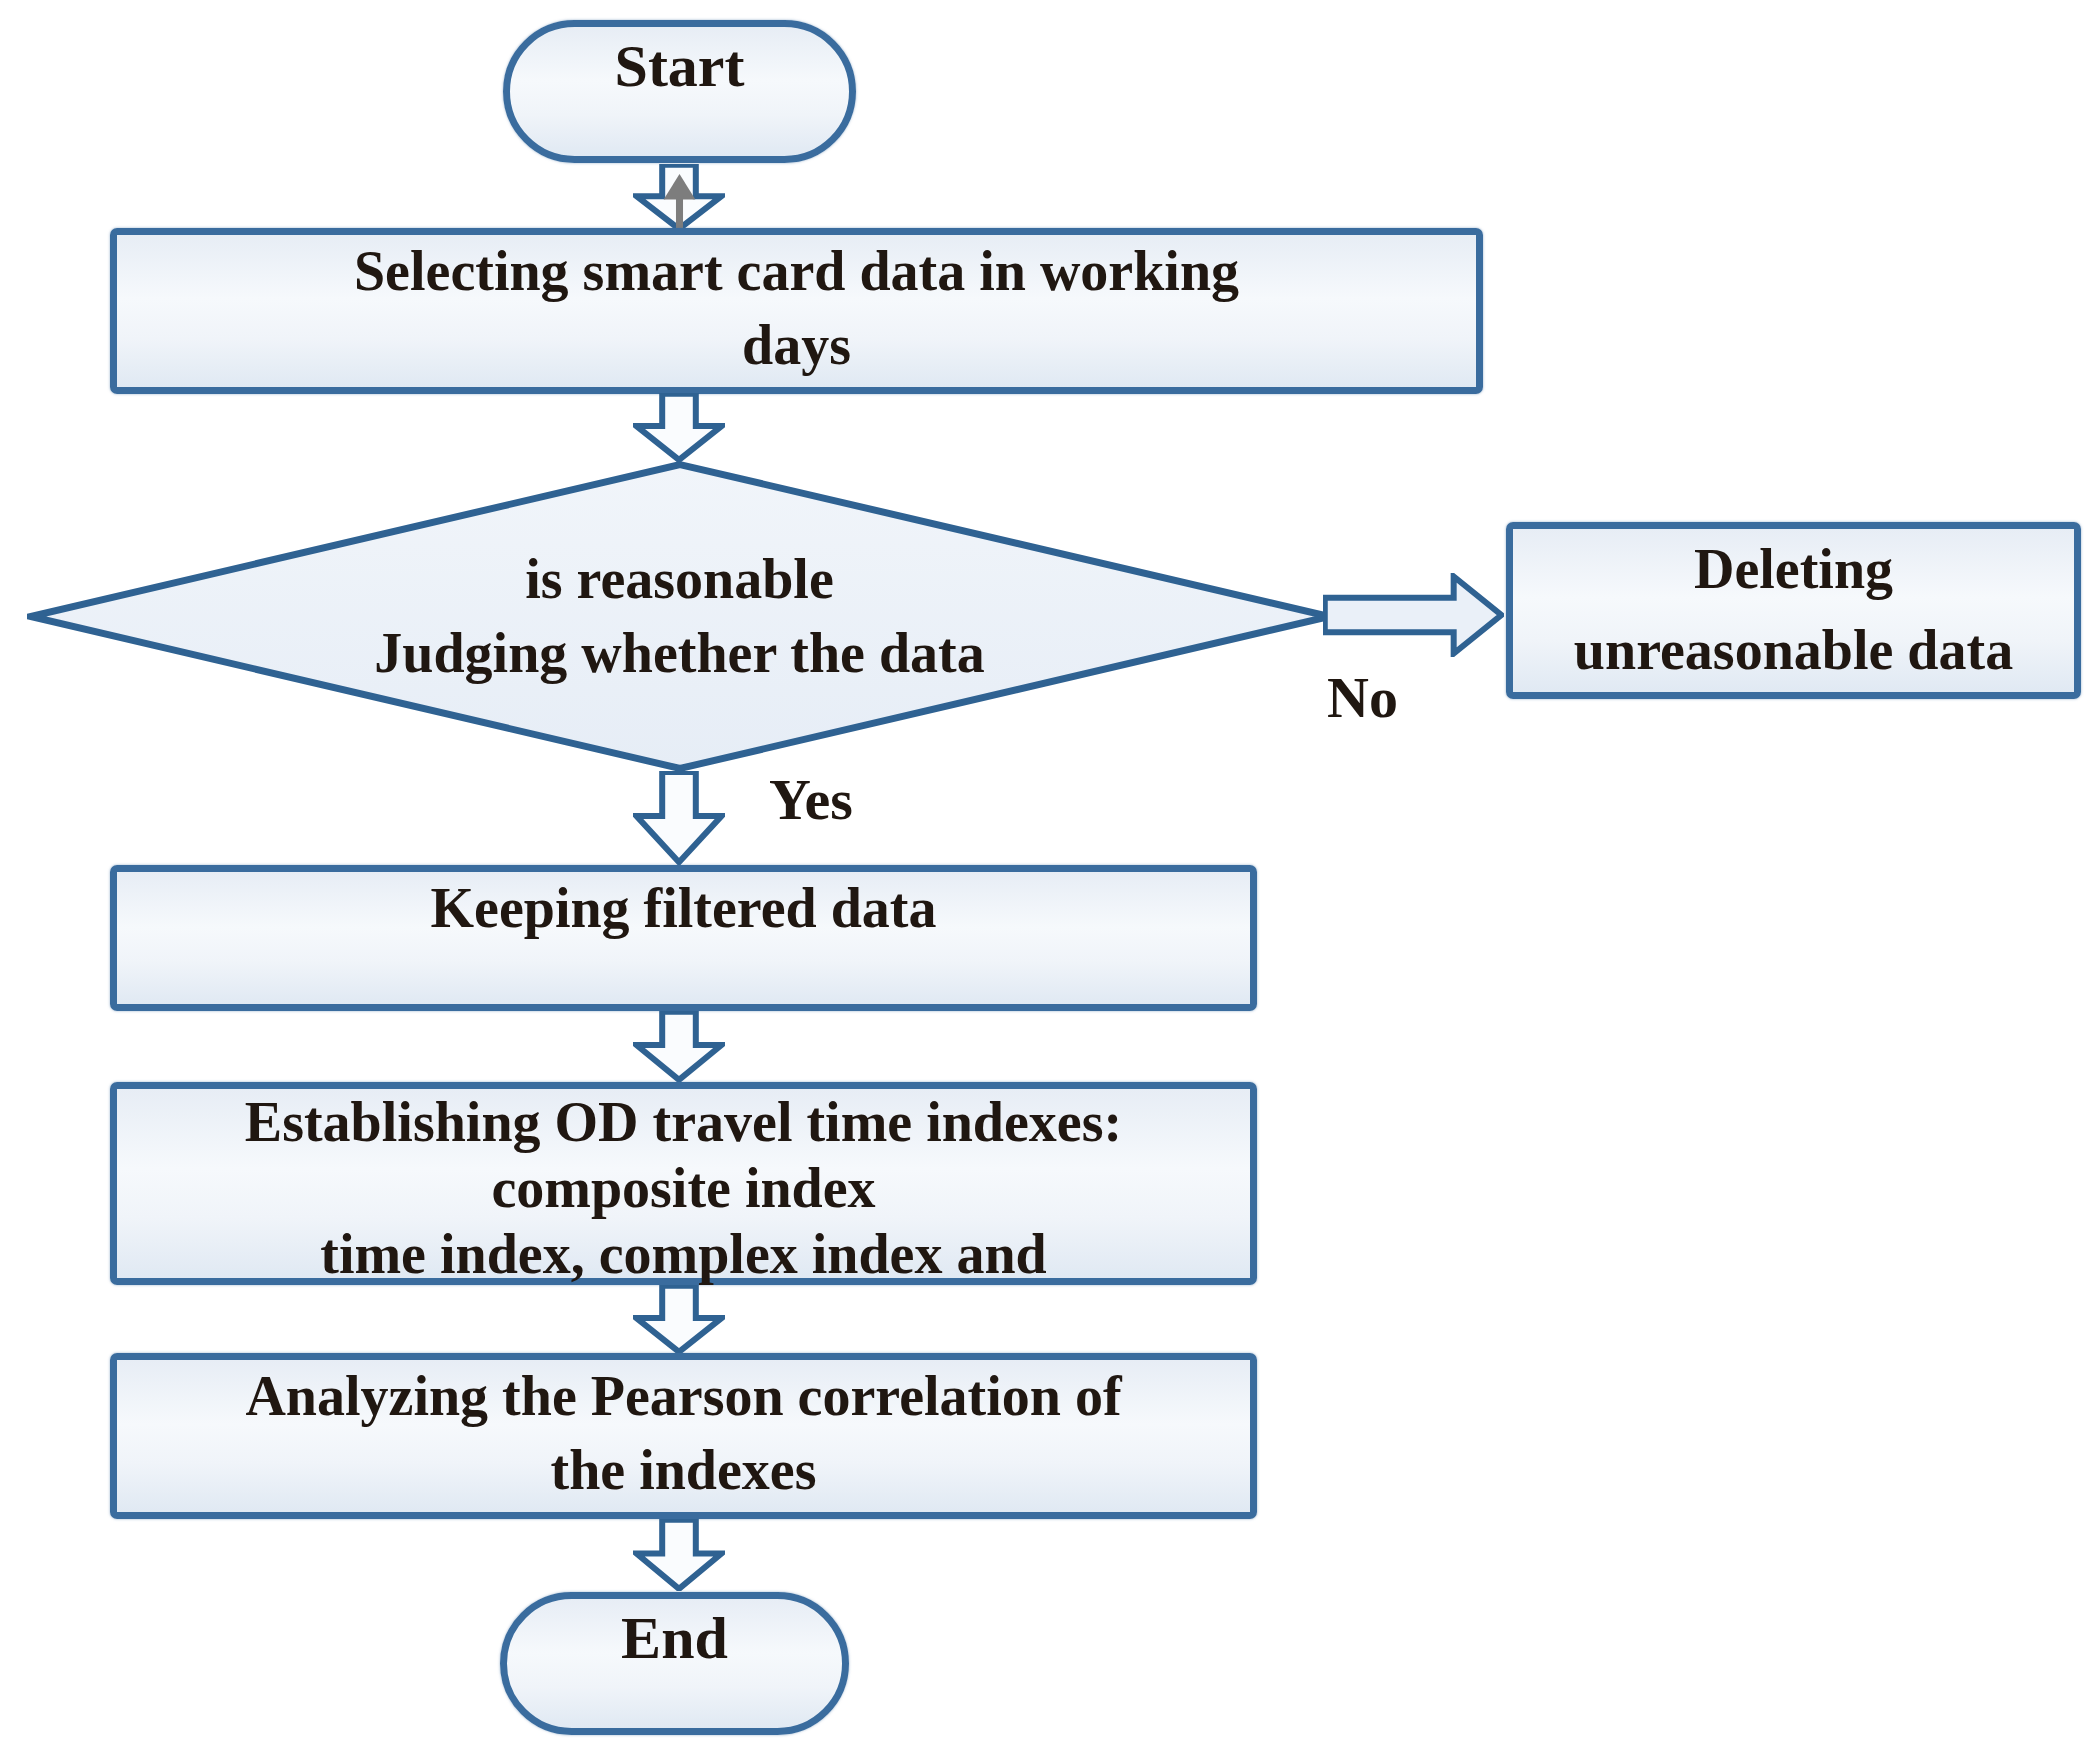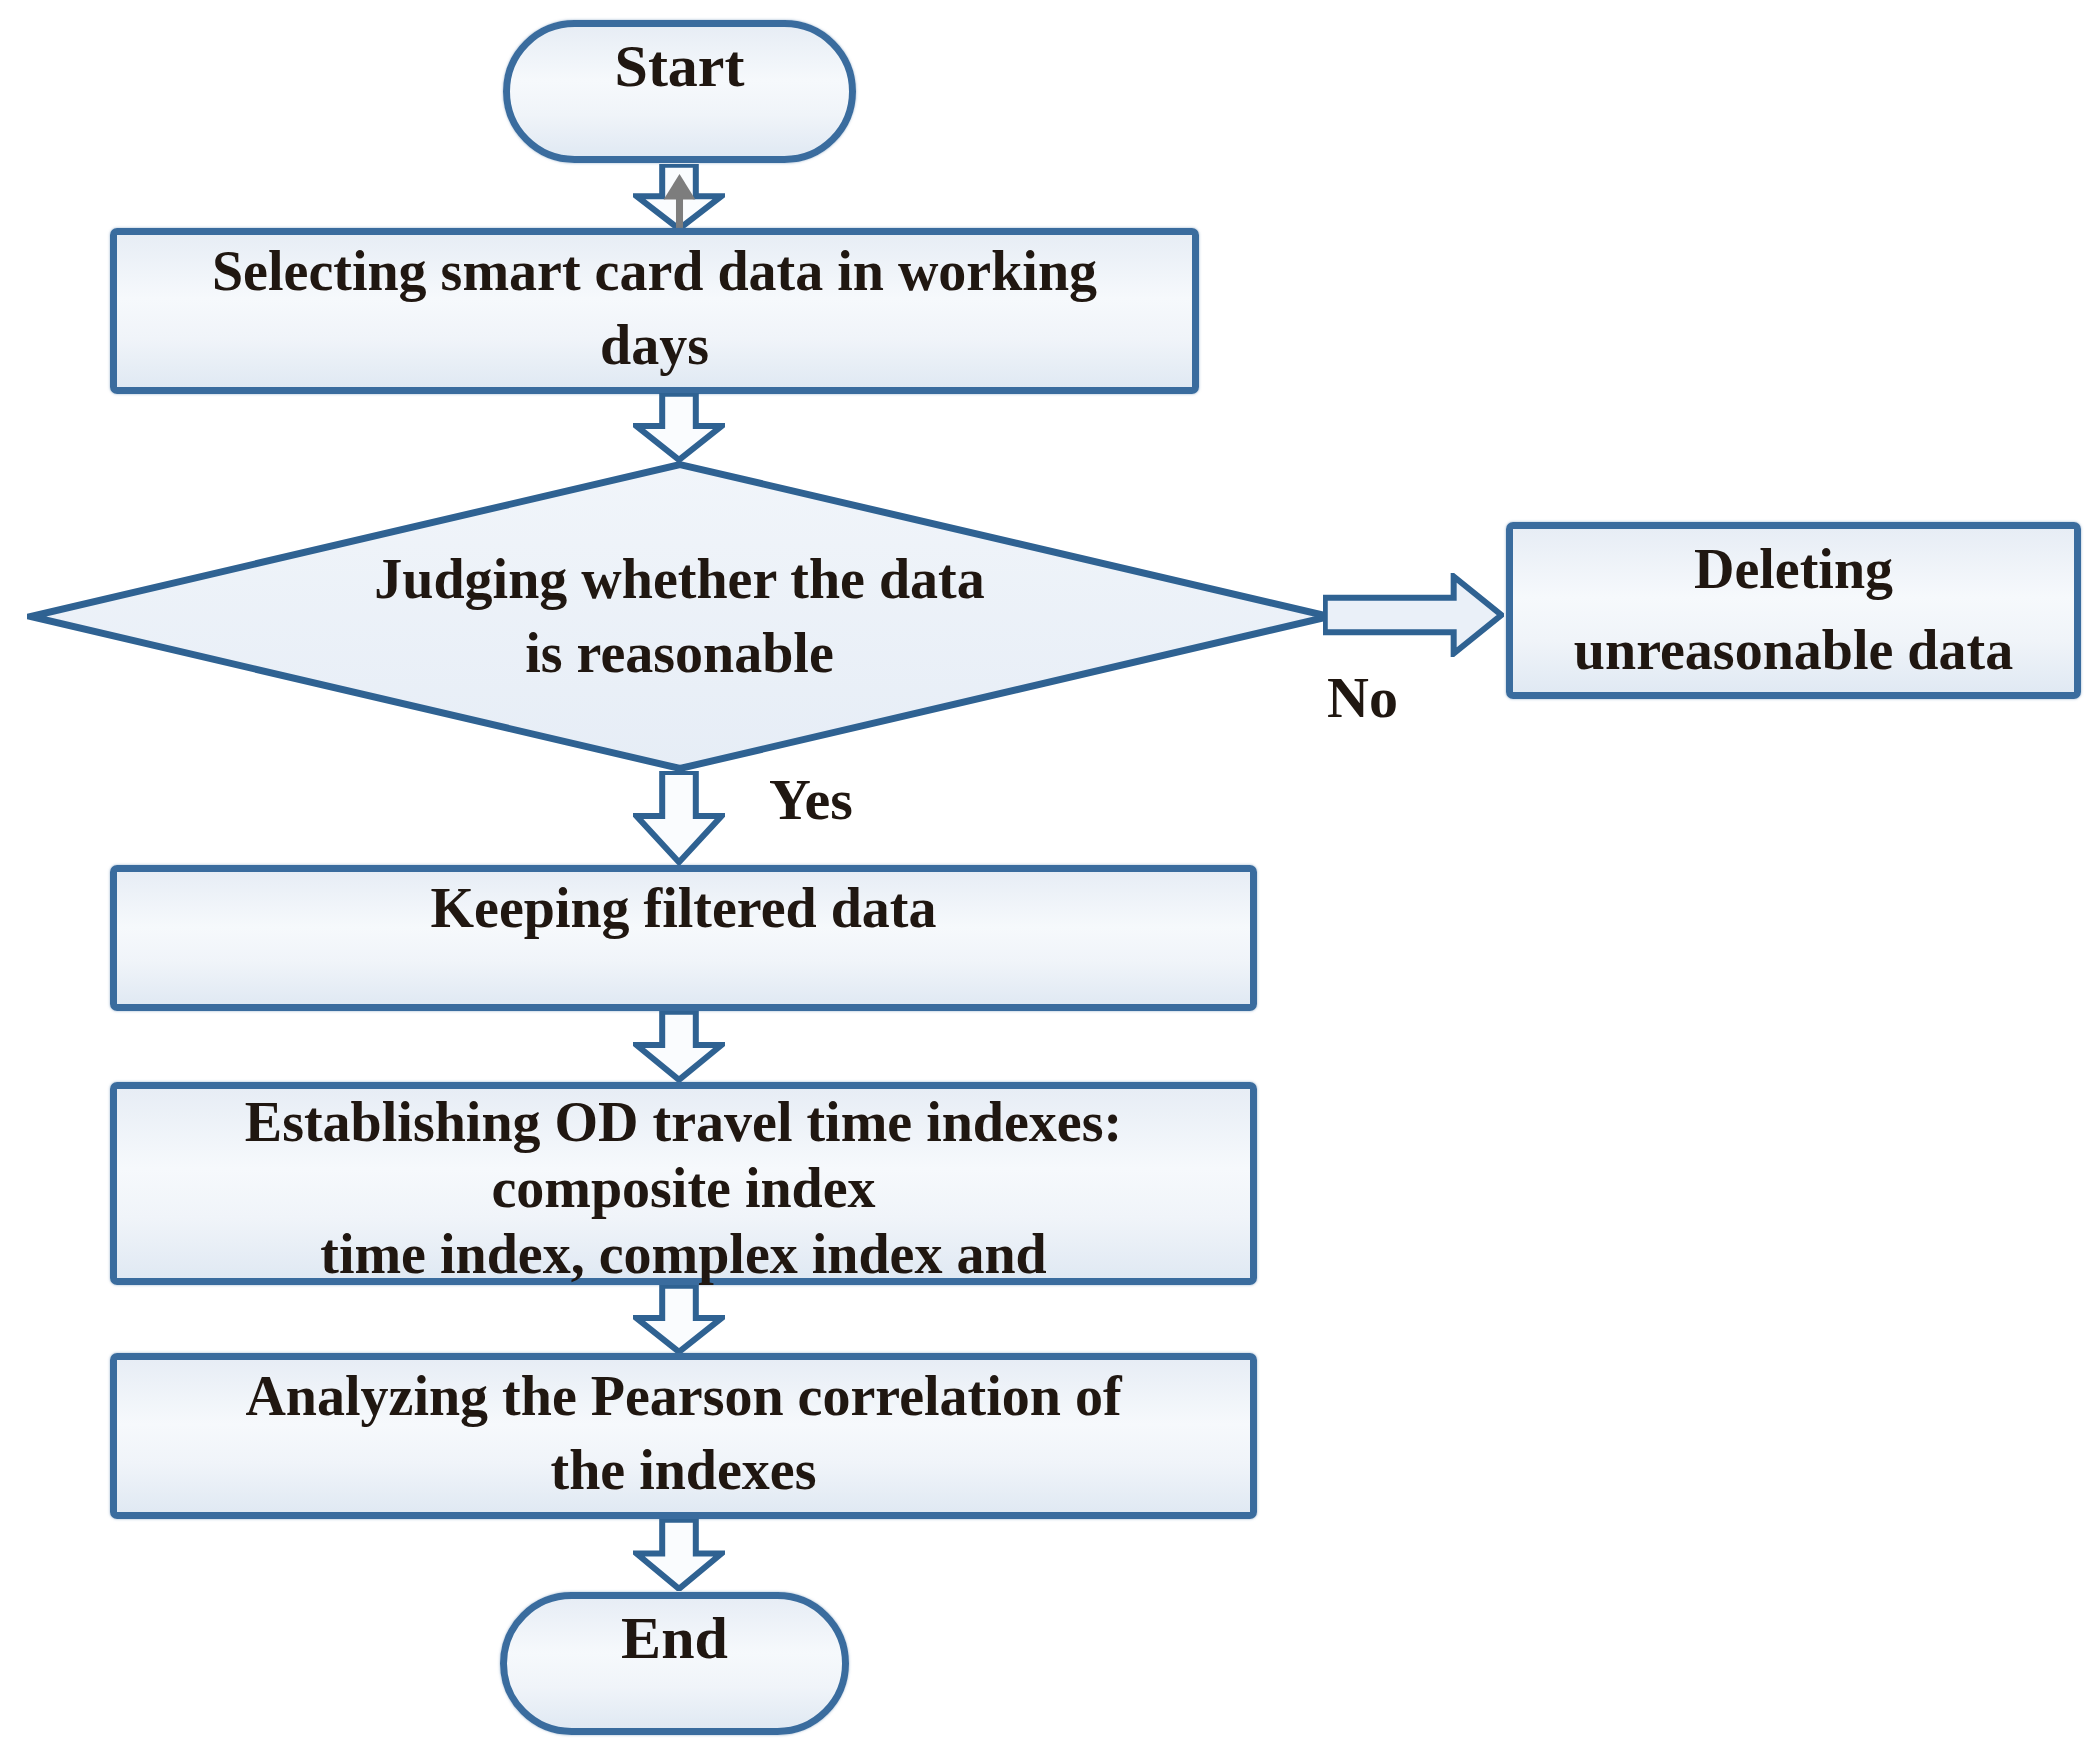--- a/index.html
+++ b/index.html
@@ -46,21 +46,21 @@
     </svg>
   </div>
 
   <div class="conn" style="left:661px;top:173px;width:37px;height:60px;">
     <svg viewBox="0 0 42 68" preserveAspectRatio="none">
       <polygon points="21,1 3,30 39,30" fill="#7d7d7d"></polygon>
       <rect x="17" y="27" width="8" height="41" fill="#7d7d7d"></rect>
     </svg>
   </div>
 
-  <div class="node filled process" style="left:110px;top:228px;width:1089px;height:166px;">
+  <div class="node filled process" style="left:110px;top:228px;width:1373px;height:166px;">
     <span class="line">Selecting smart card data in working</span>
     <span class="line">days</span>
   </div>
 
   <div class="conn" style="left:633px;top:393px;width:92px;height:69px;">
     <svg viewBox="0 0 104 100" preserveAspectRatio="none">
       <path d="M33,1 L33,48 L4,48 L52,97 L100,48 L71,48 L71,1 Z" fill="#fafcfe" stroke="#2f6292" stroke-width="6" vector-effect="non-scaling-stroke" stroke-linejoin="miter"></path>
     </svg>
   </div>
 
@@ -68,22 +68,22 @@
     <svg viewBox="0 0 1480 352" preserveAspectRatio="none">
       <defs>
         <linearGradient id="gdia" x1="0" y1="0" x2="0" y2="1">
           <stop offset="0" stop-color="#f1f5fa"></stop>
           <stop offset="1" stop-color="#e6edf6"></stop>
         </linearGradient>
       </defs>
       <polygon points="740,4 1476,176 740,348 4,176" fill="url(#gdia)" stroke="#2f6292" stroke-width="7" stroke-linejoin="miter" stroke-miterlimit="9" vector-effect="non-scaling-stroke"></polygon>
     </svg>
     <div class="diamond-text">
+      <span class="line">is reasonable</span>
       <span class="line">Judging whether the data</span>
-      <span class="line">is reasonable</span>
     </div>
   </div>
 
   <div class="conn" style="left:1323px;top:573px;width:181px;height:84px;">
     <svg viewBox="0 0 205 95" preserveAspectRatio="none">
       <path d="M2,28 L148,28 L148,4 L202,47.5 L148,91 L148,67 L2,67 Z" fill="#eaf0f8" stroke="#2f6292" stroke-width="6" vector-effect="non-scaling-stroke" stroke-linejoin="miter"></path>
     </svg>
   </div>
   <div class="edge-label" style="left:1327px;top:669px;">No</div>
 

